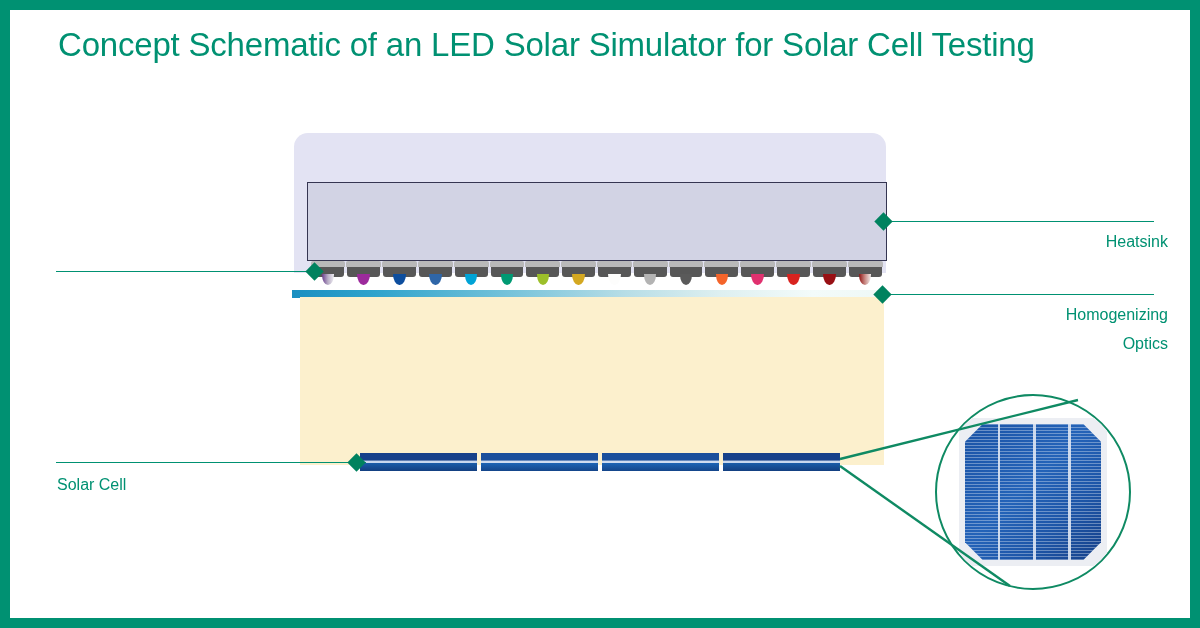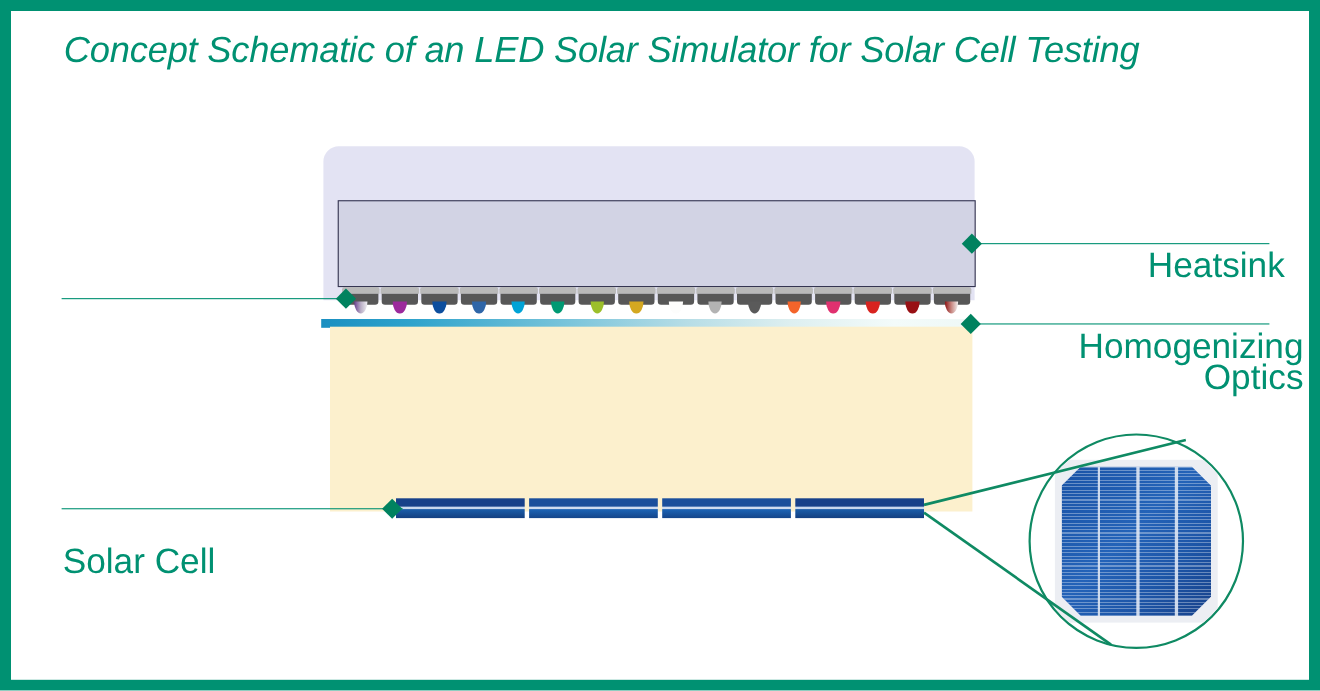--- a/index.html
+++ b/index.html
@@ -33,21 +33,20 @@
   
   .title {
     position: absolute;
     left: 58px;
     top: 26px;
     font-size: 33px;
     font-weight: normal;
     color: #009172;
     letter-spacing: -0.2px;
     white-space: nowrap;
-    font-style: italic;
   }
 
   
   .housing {
     position: absolute;
     left: 294px;
     top: 133px;
     width: 592px;
     height: 140px;
     background: #e3e3f3;
@@ -171,21 +170,21 @@
     width: 13px;
     height: 13px;
     background: #00825f;
     transform: rotate(45deg);
   }
 
   
   .label {
     position: absolute;
     color: #009172;
-    font-size: 32px;
+    font-size: 16px;
     line-height: 29px;
     white-space: pre-line;
   }
   .label.right { text-align: right; }
 
   
   .mag-circle {
     position: absolute;
     left: 935px;
     top: 394px;
@@ -343,29 +342,29 @@
       <div class="cell-seg"></div>
       <div class="cell-seg s4"></div>
     </div>
 
   <div class="leader" style="left:886px; top:221px; width:268px;"></div>
   <div class="diamond" style="left:877px; top:215px;"></div>
   <div class="label right" style="left:854px; top:227px; width:314px;">Heatsink</div>
 
   <div class="leader" style="left:884px; top:294px; width:270px;"></div>
   <div class="diamond" style="left:876px; top:288px;"></div>
-  <div class="label right" style="left:831px; top:300px; width:354px;">Homogenizing
+  <div class="label right" style="left:814px; top:300px; width:354px;">Homogenizing
 Optics</div>
 
   <div class="leader" style="left:56px; top:271px; width:262px;"></div>
   <div class="diamond" style="left:308px; top:265px;"></div>
 
   <div class="leader" style="left:56px; top:462px; width:310px;"></div>
   <div class="diamond" style="left:350px; top:456px;"></div>
-  <div class="label" style="left:57px; top:496px; width:330px;">Solar Cell</div>
+  <div class="label" style="left:57px; top:470px; width:330px;">Solar Cell</div>
 
   <svg class="overlay" viewBox="0 0 1200 628">
     <line x1="840" y1="459" x2="1078" y2="400" stroke="#0f8a63" stroke-width="2.4"></line>
     <line x1="840" y1="466" x2="1010" y2="586" stroke="#0f8a63" stroke-width="2.4"></line>
   </svg>
 
   <div class="mag-circle">
     <div class="cell-photo">
       <div class="cell-photo-inner" id="cell-photo-inner">
           <div class="busbar" style="left: 24%;"></div>

